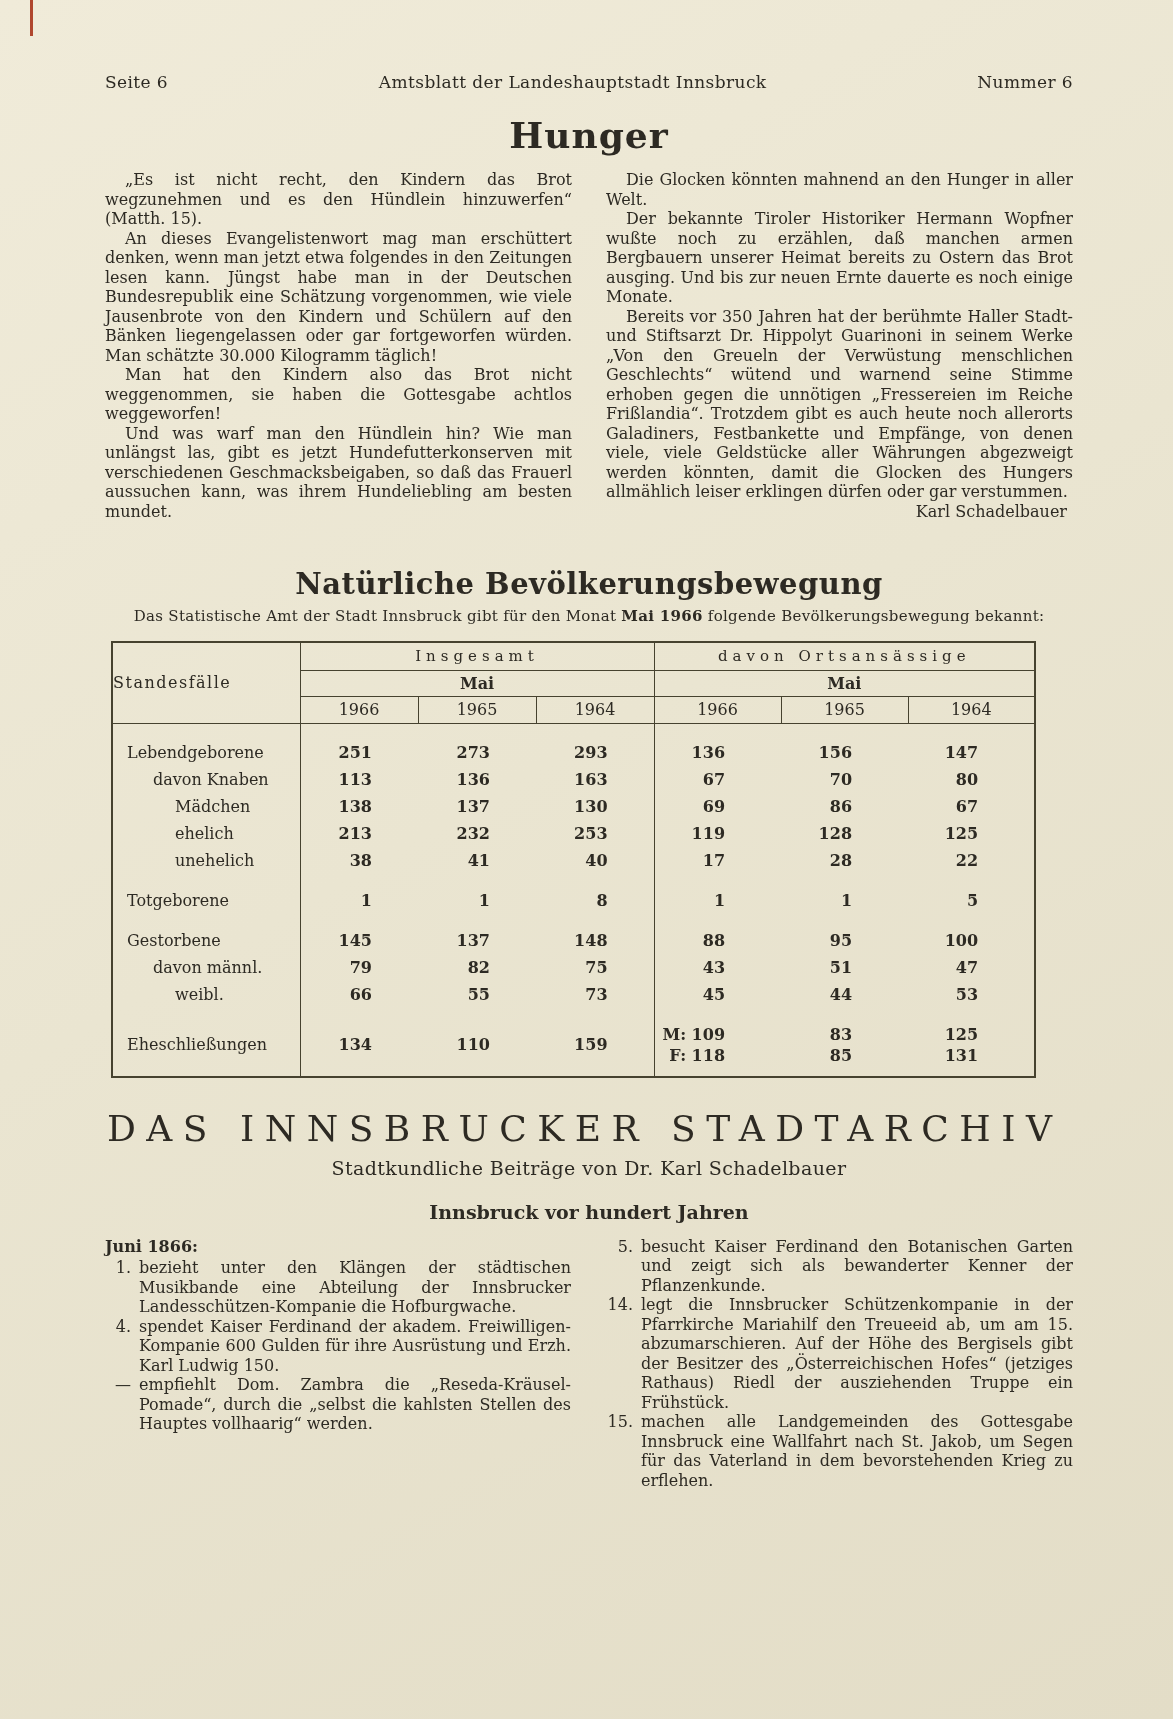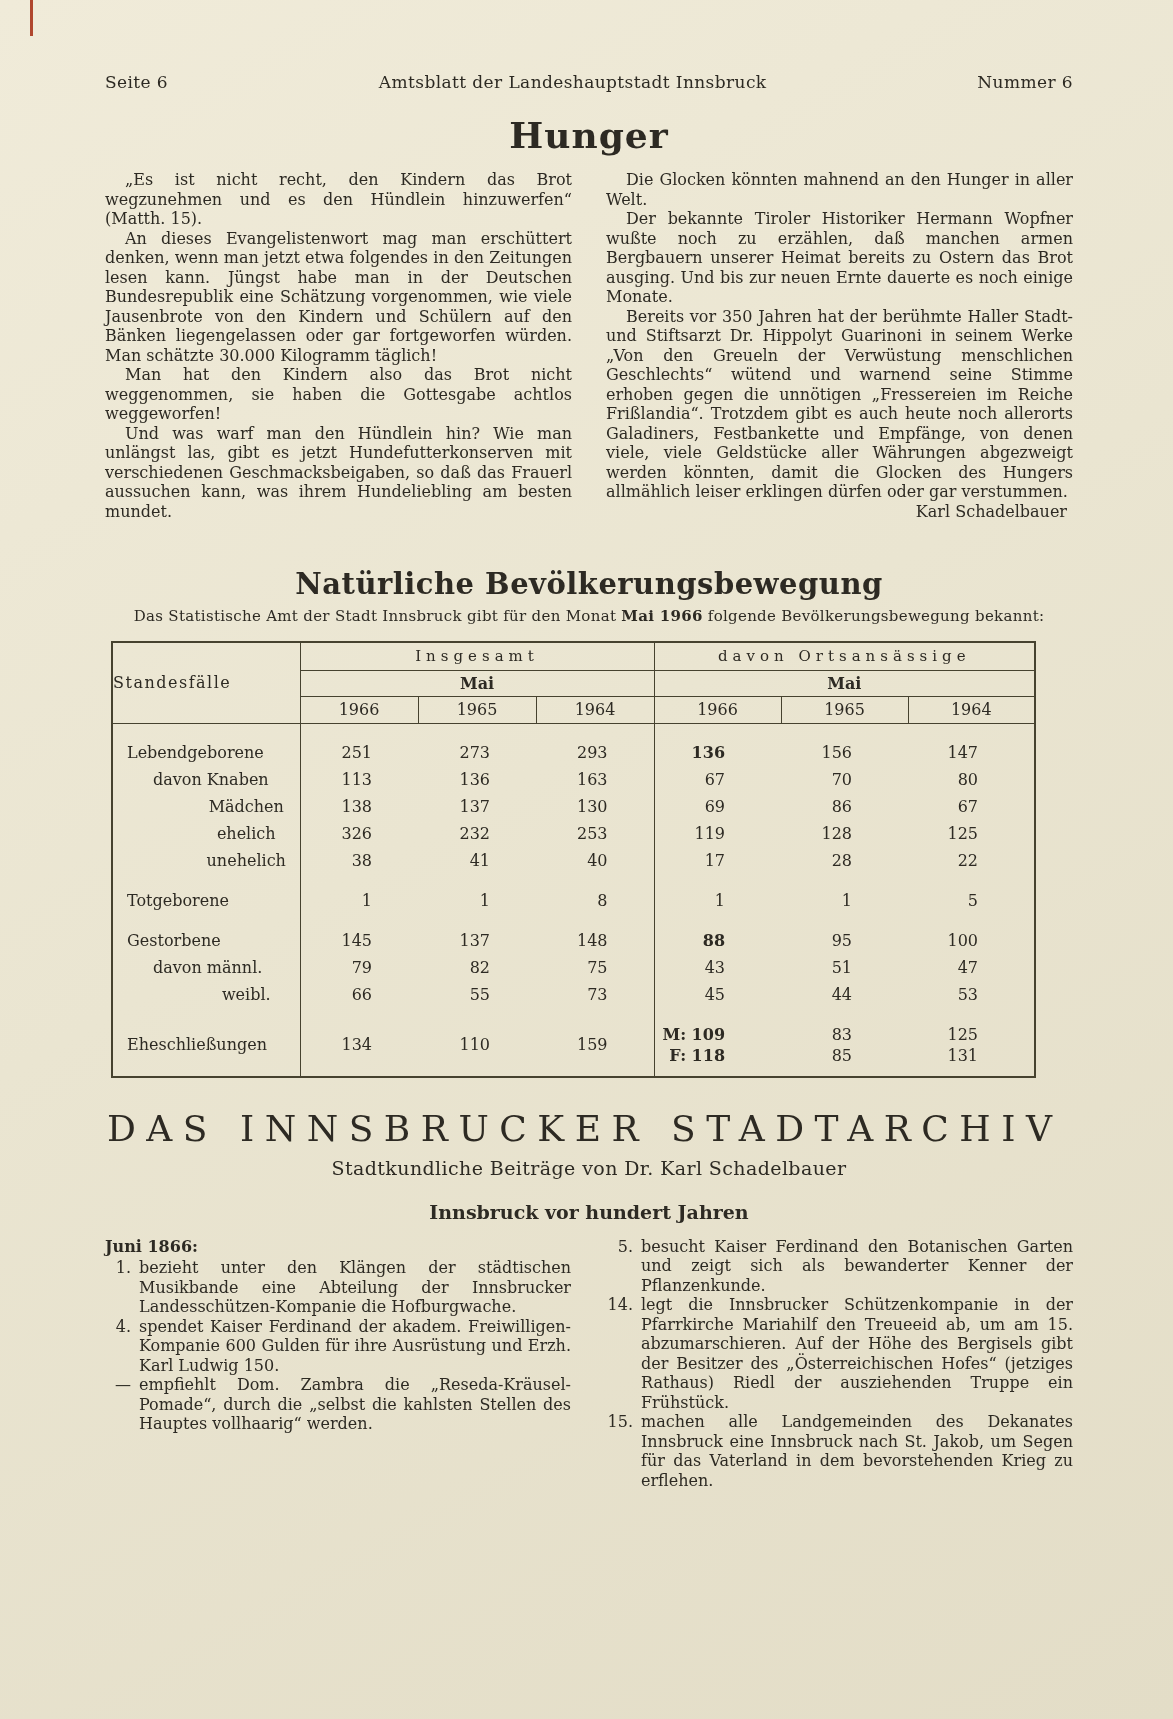--- a/index.html
+++ b/index.html
@@ -58,24 +58,24 @@
   }
   th.grp { font-size: 15px; letter-spacing: 5px; border-bottom: 1px solid #46422f; height: 28px; }
   th.mai { font-size: 16px; font-weight: bold; border-bottom: 1px solid #46422f; height: 26px; }
   th.yr  { font-size: 16px; border-bottom: 1.5px solid #46422f; height: 27px; }
   th.sep { border-left: 1px solid #46422f; }
   .group-sep { border-left: 1.5px solid #46422f; margin-top: 24px; }
   .pop-table tbody td { font-size: 16px; }
   td.stub { border-right: 1.5px solid #46422f; font-size: 15.5px; }
   td.i0 { padding-left: 14px; }
   td.i1 { padding-left: 40px; }
-  td.i2 { padding-left: 80px; text-align: center; }
+  td.i2 { padding-left: 62px; }
   td.val {
     text-align: right; padding-right: 46px;
-    white-space: pre-line; line-height: 21px;
+    white-space: pre-line; line-height: 21px; font-weight: bold;
   }
   td.val.right-grp { padding-right: 56px; }
   td.bold { font-weight: bold; }
   tr.gs td { padding-top: 16px; }
   tbody tr:first-child td { padding-top: 18px; }
   .pop-table tbody tr:last-child td { padding-bottom: 10px; }
   
   .archiv-title {
     margin: 30px 0 0 2px; font-weight: normal;
     font-size: 36px; letter-spacing: 10.5px; white-space: nowrap;
@@ -183,21 +183,21 @@
           <td class="stub i2">Mädchen</td>
           <td class="val">138</td>
           <td class="val">137</td>
           <td class="val">130</td>
           <td class="val right-grp group-sep">69</td>
           <td class="val right-grp">86</td>
           <td class="val right-grp">67</td>
         </tr>
         <tr>
           <td class="stub i2">ehelich</td>
-          <td class="val">326</td>
+          <td class="val">213</td>
           <td class="val">232</td>
           <td class="val">253</td>
           <td class="val right-grp group-sep">119</td>
           <td class="val right-grp">128</td>
           <td class="val right-grp">125</td>
         </tr>
         <tr>
           <td class="stub i2">unehelich</td>
           <td class="val">38</td>
           <td class="val">41</td>
@@ -284,19 +284,19 @@
           <div class="arch-item">
             <span class="marker">5.</span>
             <span class="itext">besucht Kaiser Ferdinand den Botanischen Garten und zeigt sich als bewanderter Kenner der Pflanzenkunde.</span>
           </div>
           <div class="arch-item">
             <span class="marker">14.</span>
             <span class="itext">legt die Innsbrucker Schützenkompanie in der Pfarrkirche Mariahilf den Treueeid ab, um am 15. abzumarschieren. Auf der Höhe des Bergisels gibt der Besitzer des „Österreichischen Hofes“ (jetziges Rathaus) Riedl der ausziehenden Truppe ein Frühstück.</span>
           </div>
           <div class="arch-item">
             <span class="marker">15.</span>
-            <span class="itext">machen alle Landgemeinden des Dekanates Innsbruck eine Innsbruck nach St. Jakob, um Segen für das Vaterland in dem bevorstehenden Krieg zu erflehen.</span>
+            <span class="itext">machen alle Landgemeinden des Gottesgabe Innsbruck eine Wallfahrt nach St. Jakob, um Segen für das Vaterland in dem bevorstehenden Krieg zu erflehen.</span>
           </div>
         </div>
     </div>
   </section>
 
 </div>
 
 </body></html>

